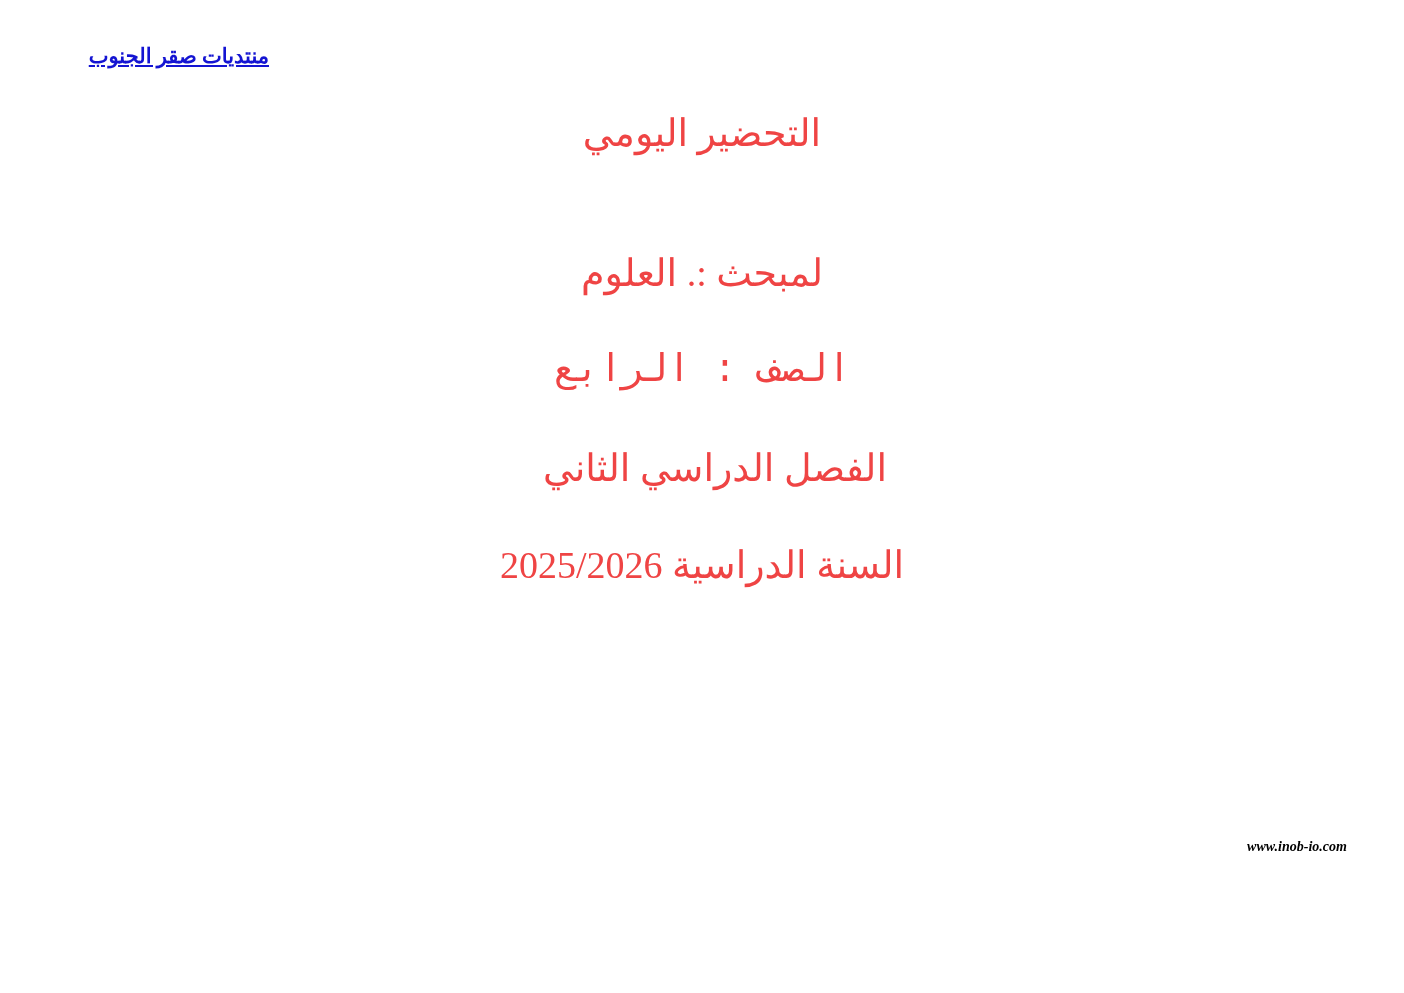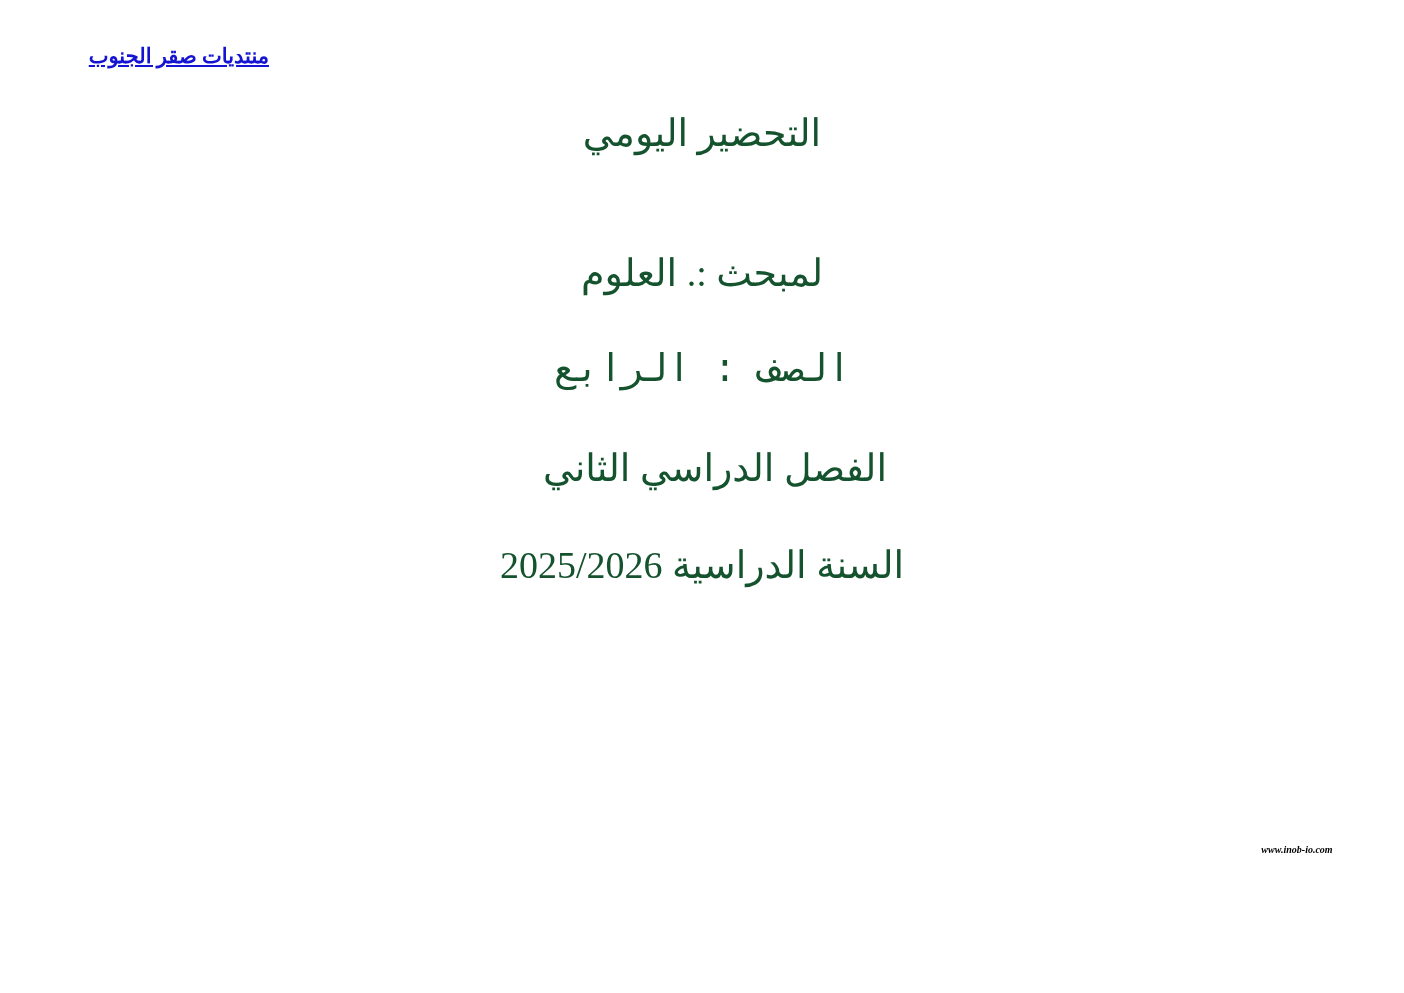--- a/index.html
+++ b/index.html
@@ -30,21 +30,21 @@
     position: absolute;
     top: 110px;
     left: 0;
     width: 1404px;
     text-align: center;
     direction: rtl;
   }
   .line {
     font-family: "Liberation Serif", "DejaVu Serif", serif;
     font-size: 38px;
-    color: #14532d;
+    color: #ef4444;
     line-height: 1.25;
     white-space: nowrap;
   }
   .line.title {
     margin-bottom: 92px;
   }
   .line.subject {
     margin-bottom: 50px;
     text-align: center;
   }
@@ -58,21 +58,21 @@
   }
   .line.year {
     margin-bottom: 16px;
   }
   .footer-site {
     position: absolute;
     bottom: 10px;
     left: 1297px;
     transform: translateX(-50%);
     font-family: "Liberation Serif", "DejaVu Serif", serif;
-    font-size: 10px;
+    font-size: 14px;
     font-weight: bold;
     font-style: italic;
     color: #000000;
     direction: ltr;
     white-space: nowrap;
   }
 </style>
 </head>
 <body>
 

